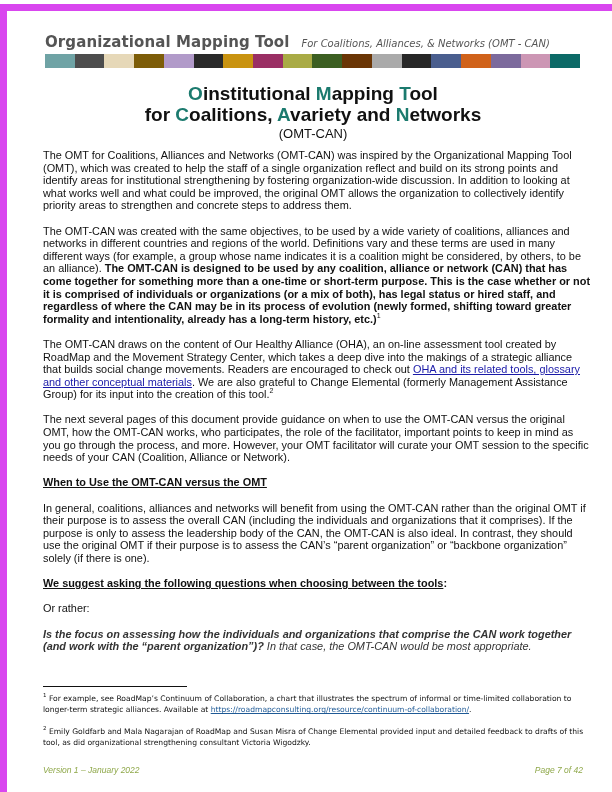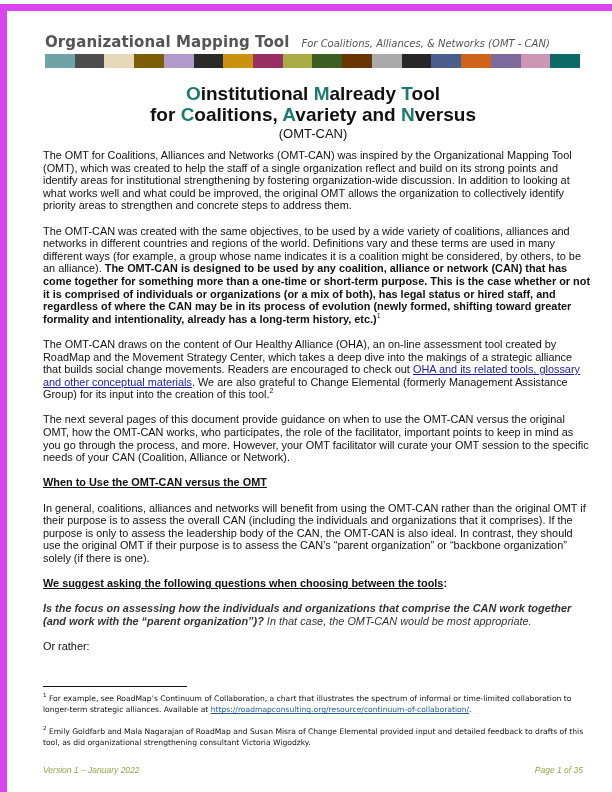--- a/index.html
+++ b/index.html
@@ -102,22 +102,22 @@
       <span style="background: rgb(170, 170, 170);"></span>
       <span style="background: rgb(39, 39, 39);"></span>
       <span style="background: rgb(74, 94, 142);"></span>
       <span style="background: rgb(208, 98, 26);"></span>
       <span style="background: rgb(124, 106, 156);"></span>
       <span style="background: rgb(204, 150, 180);"></span>
       <span style="background: rgb(12, 106, 103);"></span>
     </div>
 
   <div class="title">
-    <div class="t1" id="title-l1"><span class="hl" style="color: rgb(27, 122, 110);">O</span><span>institutional </span><span class="hl" style="color: rgb(27, 122, 110);">M</span><span>already </span><span class="hl" style="color: rgb(27, 122, 110);">T</span><span>ool</span></div>
-    <div class="t2" id="title-l2"><span>for </span><span class="hl" style="color: rgb(27, 122, 110);">C</span><span>oalitions, </span><span class="hl" style="color: rgb(27, 122, 110);">A</span><span>variety and </span><span class="hl" style="color: rgb(27, 122, 110);">N</span><span>versus</span></div>
+    <div class="t1" id="title-l1"><span class="hl" style="color: rgb(27, 122, 110);">O</span><span>institutional </span><span class="hl" style="color: rgb(27, 122, 110);">M</span><span>apping </span><span class="hl" style="color: rgb(27, 122, 110);">T</span><span>ool</span></div>
+    <div class="t2" id="title-l2"><span>for </span><span class="hl" style="color: rgb(27, 122, 110);">C</span><span>oalitions, </span><span class="hl" style="color: rgb(27, 122, 110);">A</span><span>variety and </span><span class="hl" style="color: rgb(27, 122, 110);">N</span><span>etworks</span></div>
     <div class="t3">(OMT-CAN)</div>
   </div>
 
   <div class="body">
     <p>The OMT for Coalitions, Alliances and Networks (OMT-CAN) was inspired by the Organizational Mapping Tool (OMT), which was created to help the staff of a single organization reflect and build on its strong points and identify areas for institutional strengthening by fostering organization-wide discussion. In addition to looking at what works well and what could be improved, the original OMT allows the organization to collectively identify priority areas to strengthen and concrete steps to address them.</p>
 
     <p>
       <span>The OMT-CAN was created with the same objectives, to be used by a wide variety of coalitions, alliances and networks in different countries and regions of the world. Definitions vary and these terms are used in many different ways (for example, a group whose name indicates it is a coalition might be considered, by others, to be an alliance). </span><b>The OMT-CAN is designed to be used by any coalition, alliance or network (CAN) that has come together for something more than a one-time or short-term purpose. This is the case whether or not it is comprised of individuals or organizations (or a mix of both), has legal status or hired staff, and regardless of where the CAN may be in its process of evolution (newly formed, shifting toward greater formality and intentionality, already has a long-term history, etc.)</b><sup>1</sup>
     </p>
 
@@ -126,31 +126,31 @@
     </p>
 
     <p>The next several pages of this document provide guidance on when to use the OMT-CAN versus the original OMT, how the OMT-CAN works, who participates, the role of the facilitator, important points to keep in mind as you go through the process, and more.  However, your OMT facilitator will curate your OMT session to the specific needs of your CAN (Coalition, Alliance or Network).</p>
 
     <div class="section-head">When to Use the OMT-CAN versus the OMT</div>
 
     <p>In general, coalitions, alliances and networks will benefit from using the OMT-CAN rather than the original OMT if their purpose is to assess the overall CAN (including the individuals and organizations that it comprises). If the purpose is only to assess the leadership body of the CAN, the OMT-CAN is also ideal. In contrast, they should use the original OMT if their purpose is to assess the CAN’s “parent organization” or “backbone organization” solely (if there is one).</p>
 
     <div class="section-head" style="text-decoration:none"><span style="text-decoration:underline">We suggest asking the following questions when choosing between the tools</span><span>:</span></div>
 
+    <p>Or rather:</p>
+
     <p style="font-style:italic;color:#333">
       <b class="italic-q">Is the focus on assessing how the individuals and organizations that comprise the CAN work together (and work with the “parent organization”)?</b><span> In that case, the OMT-CAN would be most appropriate.</span>
     </p>
-
-    <p>Or rather:</p>
   </div>
 
   <div class="fn-rule"></div>
 
   <div class="footnotes">
     <p><sup>1</sup><span> For example, see RoadMap’s Continuum of Collaboration, a chart that illustrates the spectrum of informal or time-limited collaboration to longer-term strategic alliances.  Available at </span><a>https://roadmapconsulting.org/resource/continuum-of-collaboration/</a><span>.</span></p>
     <p><sup>2</sup><span> Emily Goldfarb and Mala Nagarajan of RoadMap and Susan Misra of Change Elemental provided input and detailed feedback to drafts of this tool, as did organizational strengthening consultant Victoria Wigodzky.</span></p>
   </div>
 
   <div class="footer">
     <span>Version 1 – January 2022</span>
-    <span>Page 1 of 35</span>
+    <span>Page 7 of 42</span>
   </div>
 </div>
 
 </body></html>

